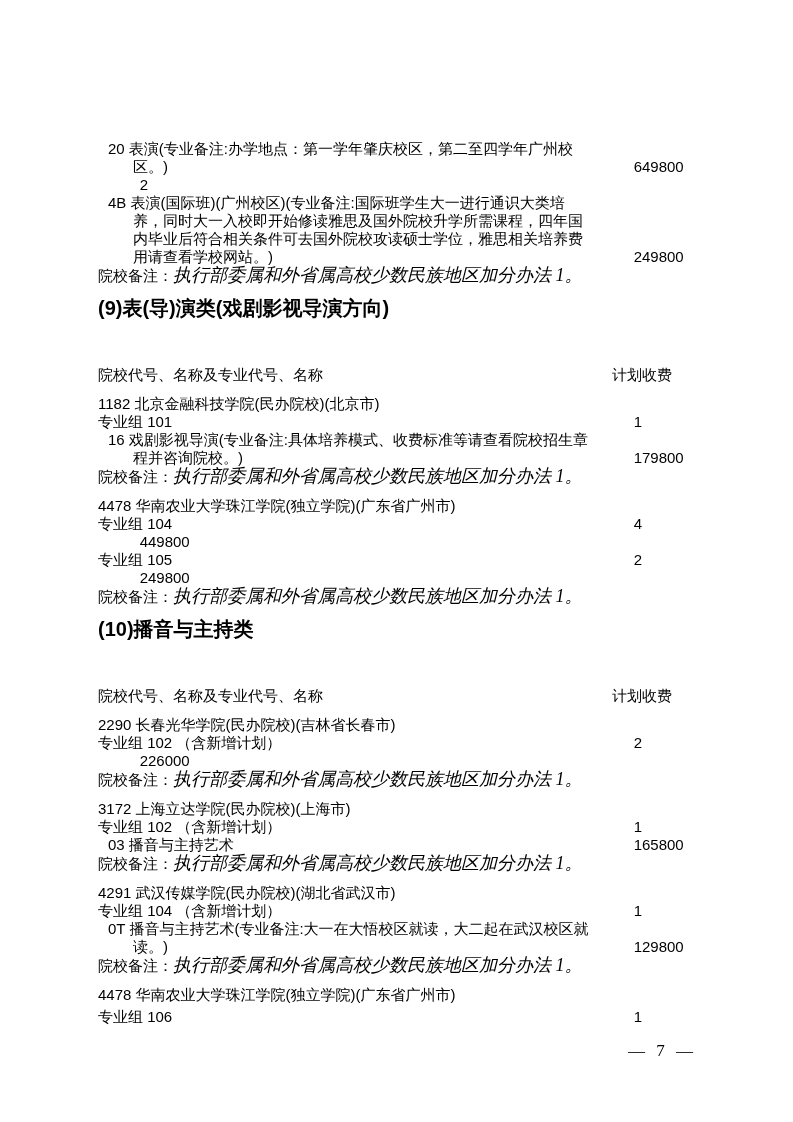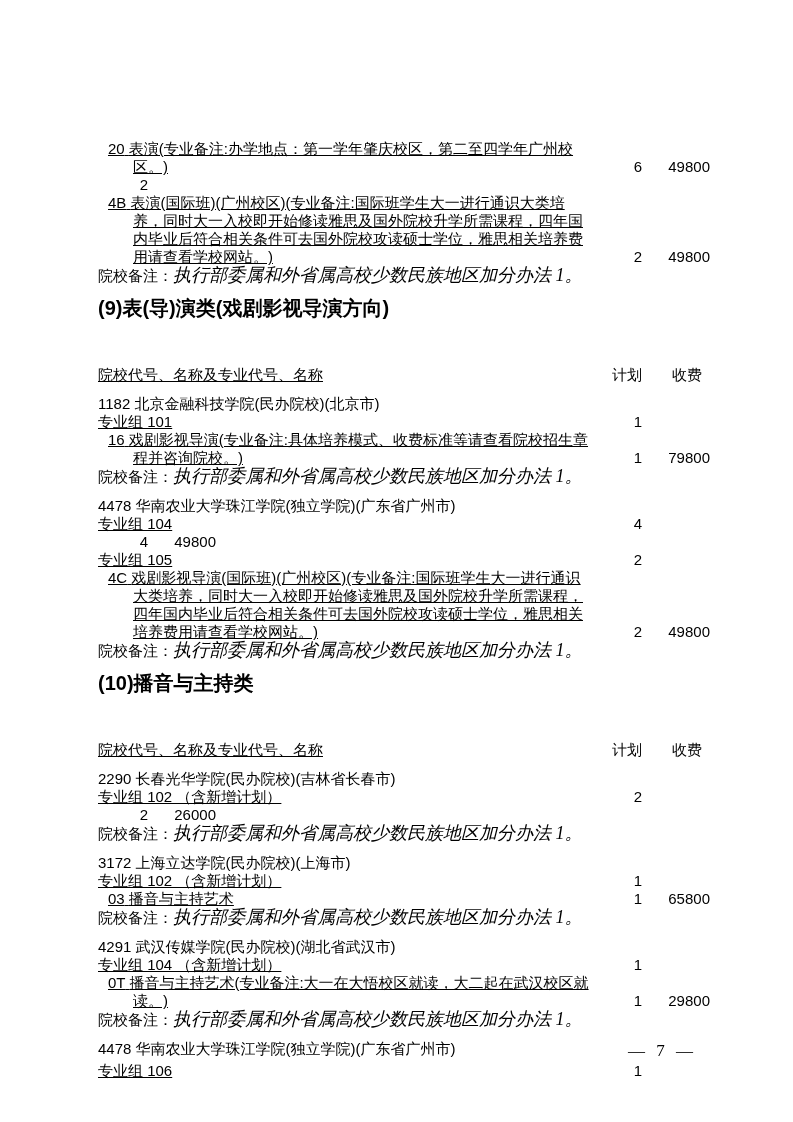--- a/index.html
+++ b/index.html
@@ -13,23 +13,23 @@
   }
   .content {
     position: absolute;
     left: 98px;
     top: 140px;
     width: 612px;
     font-size: 15px;
     line-height: 18px;
   }
   .row { display: flex; align-items: flex-end; }
-  .main { width: 494px; text-decoration: underline; }
+  .main { width: 494px; }
   .plan { width: 50px; text-align: right; }
-  .fee  { width: 68px; text-align: right; }
+  .fee  { width: 68px; }
   .major-main { padding-left: 35px; text-indent: -25px; }
   .code { display: inline; }
   .college { margin-top: 11px; }
   .section-title {
     font-size: 20px;
     font-weight: bold;
     line-height: 26px;
     margin-top: 10px;
     margin-bottom: 0px;
   }
@@ -102,21 +102,20 @@
       <div class="row">
         <div class="plan">4</div>
         <div class="fee">49800</div>
       </div>
       <div class="row">
         <div class="main">专业组 105</div>
         <div class="plan">2</div>
         <div class="fee"></div>
       </div>
       <div class="row">
-        <div class="main major-main"><span class="code">4C</span> <span>戏剧影视导演(国际班)(广州校区)(专业备注:国际班学生大一进行通识大类培养，同时大一入校即开始修读雅思及国外院校升学所需课程，四年国内毕业后符合相关条件可去国外院校攻读硕士学位，雅思相关培养费用请查看学校网站。)</span></div>
         <div class="plan">2</div>
         <div class="fee">49800</div>
       </div>
       <div class="note"><span class="note-label">院校备注：</span><span class="note-text">执行部委属和外省属高校少数民族地区加分办法 1。</span></div>
     </div>
   </div>
 
   <div class="section">
     <div class="section-title">(10)播音与主持类</div>
     <div class="row colhead">

